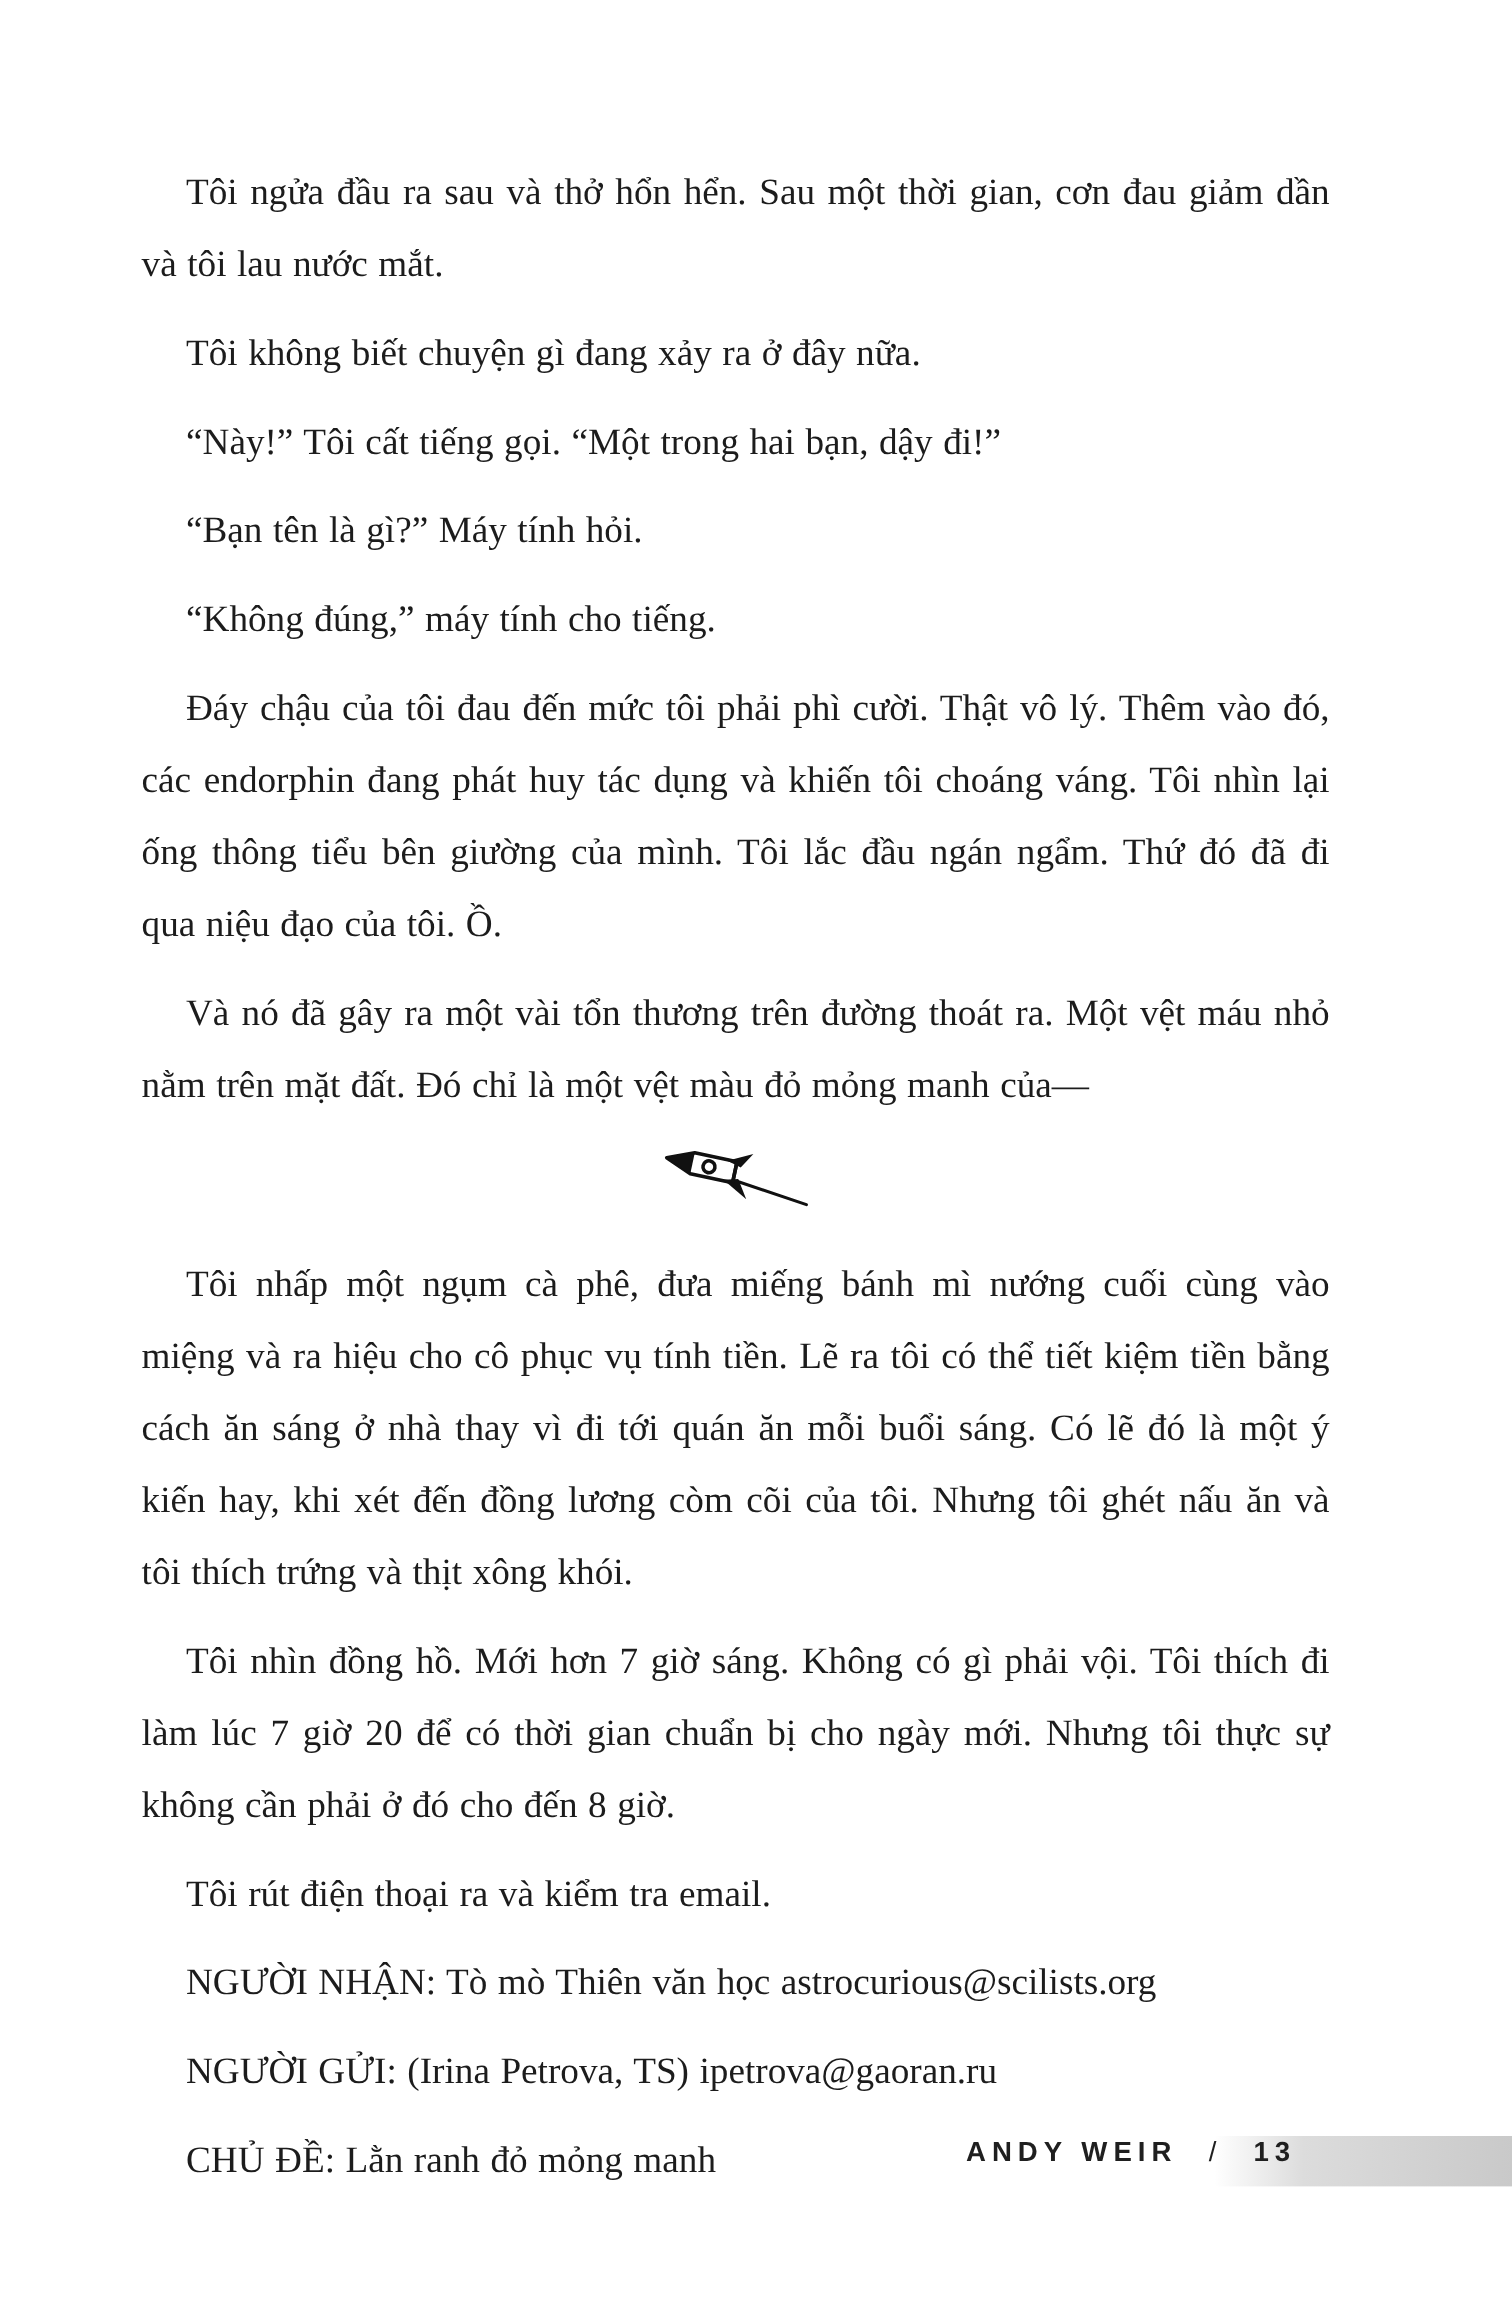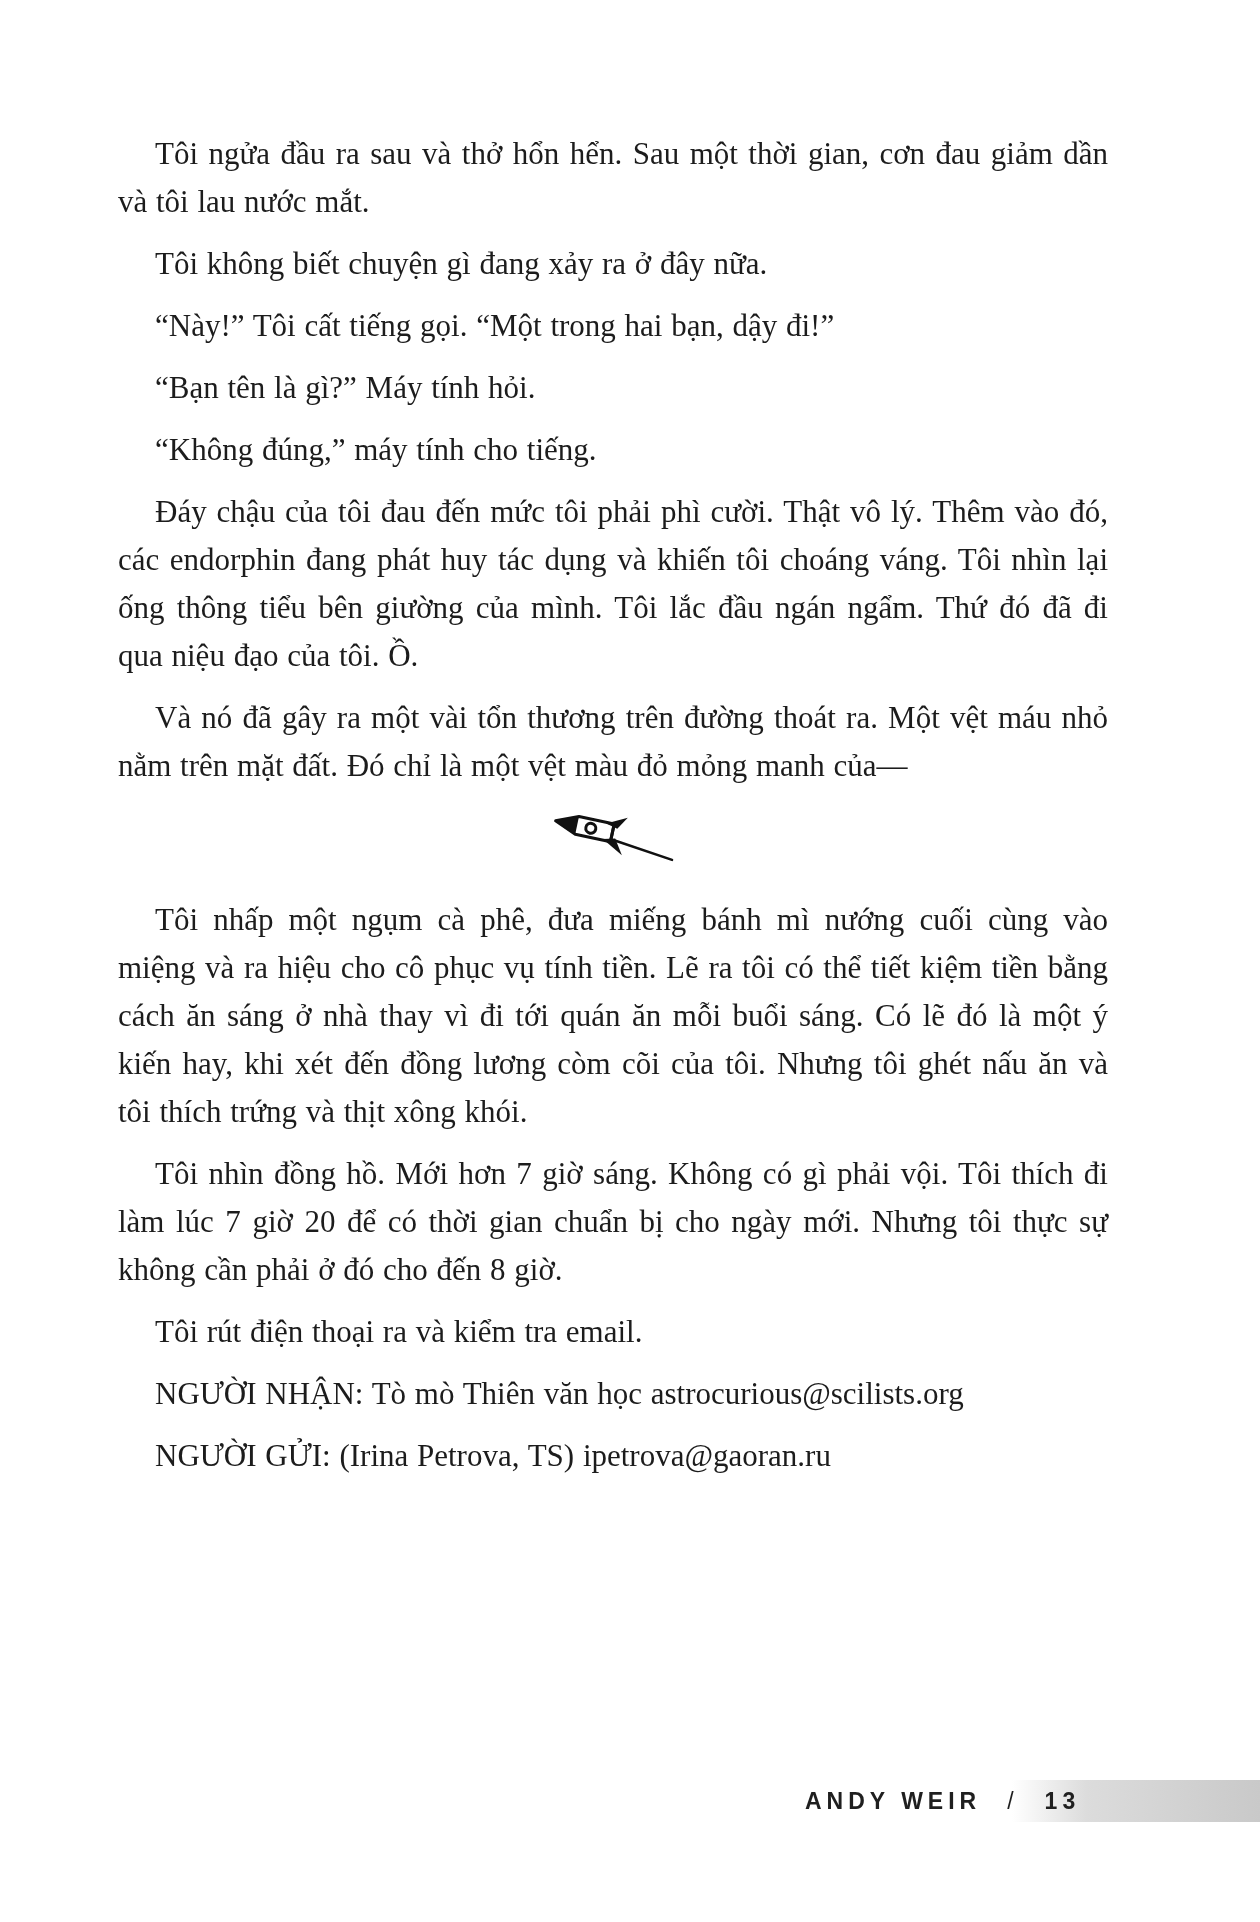--- a/index.html
+++ b/index.html
@@ -9,21 +9,21 @@
     position:relative;
     font-family:"Liberation Serif", serif;
     overflow:hidden;
   }
   .page-content{
     padding:130px 152px 0 118px;
   }
   p.para{
     margin:0 0 14px 0;
     font-size:31px;
-    line-height:48px;
+    line-height:60px;
     text-align:justify;
     text-indent:37px;
     color:#1c1c1c;
     word-spacing:1px;
   }
   .divider{
     margin:18px auto 24px;
     width:150px;
     height:64px;
     display:flex;
@@ -36,21 +36,21 @@
     width:1260px;height:42px;
   }
   .footer-bar{
     position:absolute;
     left:1012px;right:0;top:0;bottom:0;
     background:linear-gradient(to right, rgba(216,216,216,0) 0%, #dcdcdc 30%, #c9c9c9 100%);
   }
   .footer-text{
     position:absolute;
     left:805px;top:0;height:42px;
-    display:flex;align-items:center;gap:26px;
+    display:flex;gap:26px;
     font-family:"Liberation Sans", sans-serif;
     font-weight:bold;
     font-size:23px;
     letter-spacing:5px;
     color:#1f1f1f;
     z-index:2;
   }
   .footer-text .sep{font-weight:normal;}
 </style>
 </head>
@@ -90,20 +90,21 @@
       </svg>
     </span>
   </div>
 
   <div>
       <p class="para">Tôi nhấp một ngụm cà phê, đưa miếng bánh mì nướng cuối cùng vào miệng và ra hiệu cho cô phục vụ tính tiền. Lẽ ra tôi có thể tiết kiệm tiền bằng cách ăn sáng ở nhà thay vì đi tới quán ăn mỗi buổi sáng. Có lẽ đó là một ý kiến hay, khi xét đến đồng lương còm cõi của tôi. Nhưng tôi ghét nấu ăn và tôi thích trứng và thịt xông khói.</p>
       <p class="para">Tôi nhìn đồng hồ. Mới hơn 7 giờ sáng. Không có gì phải vội. Tôi thích đi làm lúc 7 giờ 20 để có thời gian chuẩn bị cho ngày mới. Nhưng tôi thực sự không cần phải ở đó cho đến 8 giờ.</p>
       <p class="para">Tôi rút điện thoại ra và kiểm tra email.</p>
       <p class="para">NGƯỜI NHẬN: Tò mò Thiên văn học astrocurious@scilists.org</p>
       <p class="para">NGƯỜI GỬI: (Irina Petrova, TS) ipetrova@gaoran.ru</p>
+      <p class="para">CHỦ ĐỀ: Lằn ranh đỏ mỏng manh</p>
     </div>
 
 </div>
 
 <div class="footer">
   <div class="footer-bar"></div>
   <div class="footer-text">
     <span>ANDY WEIR</span>
     <span class="sep">/</span>
     <span>13</span>

